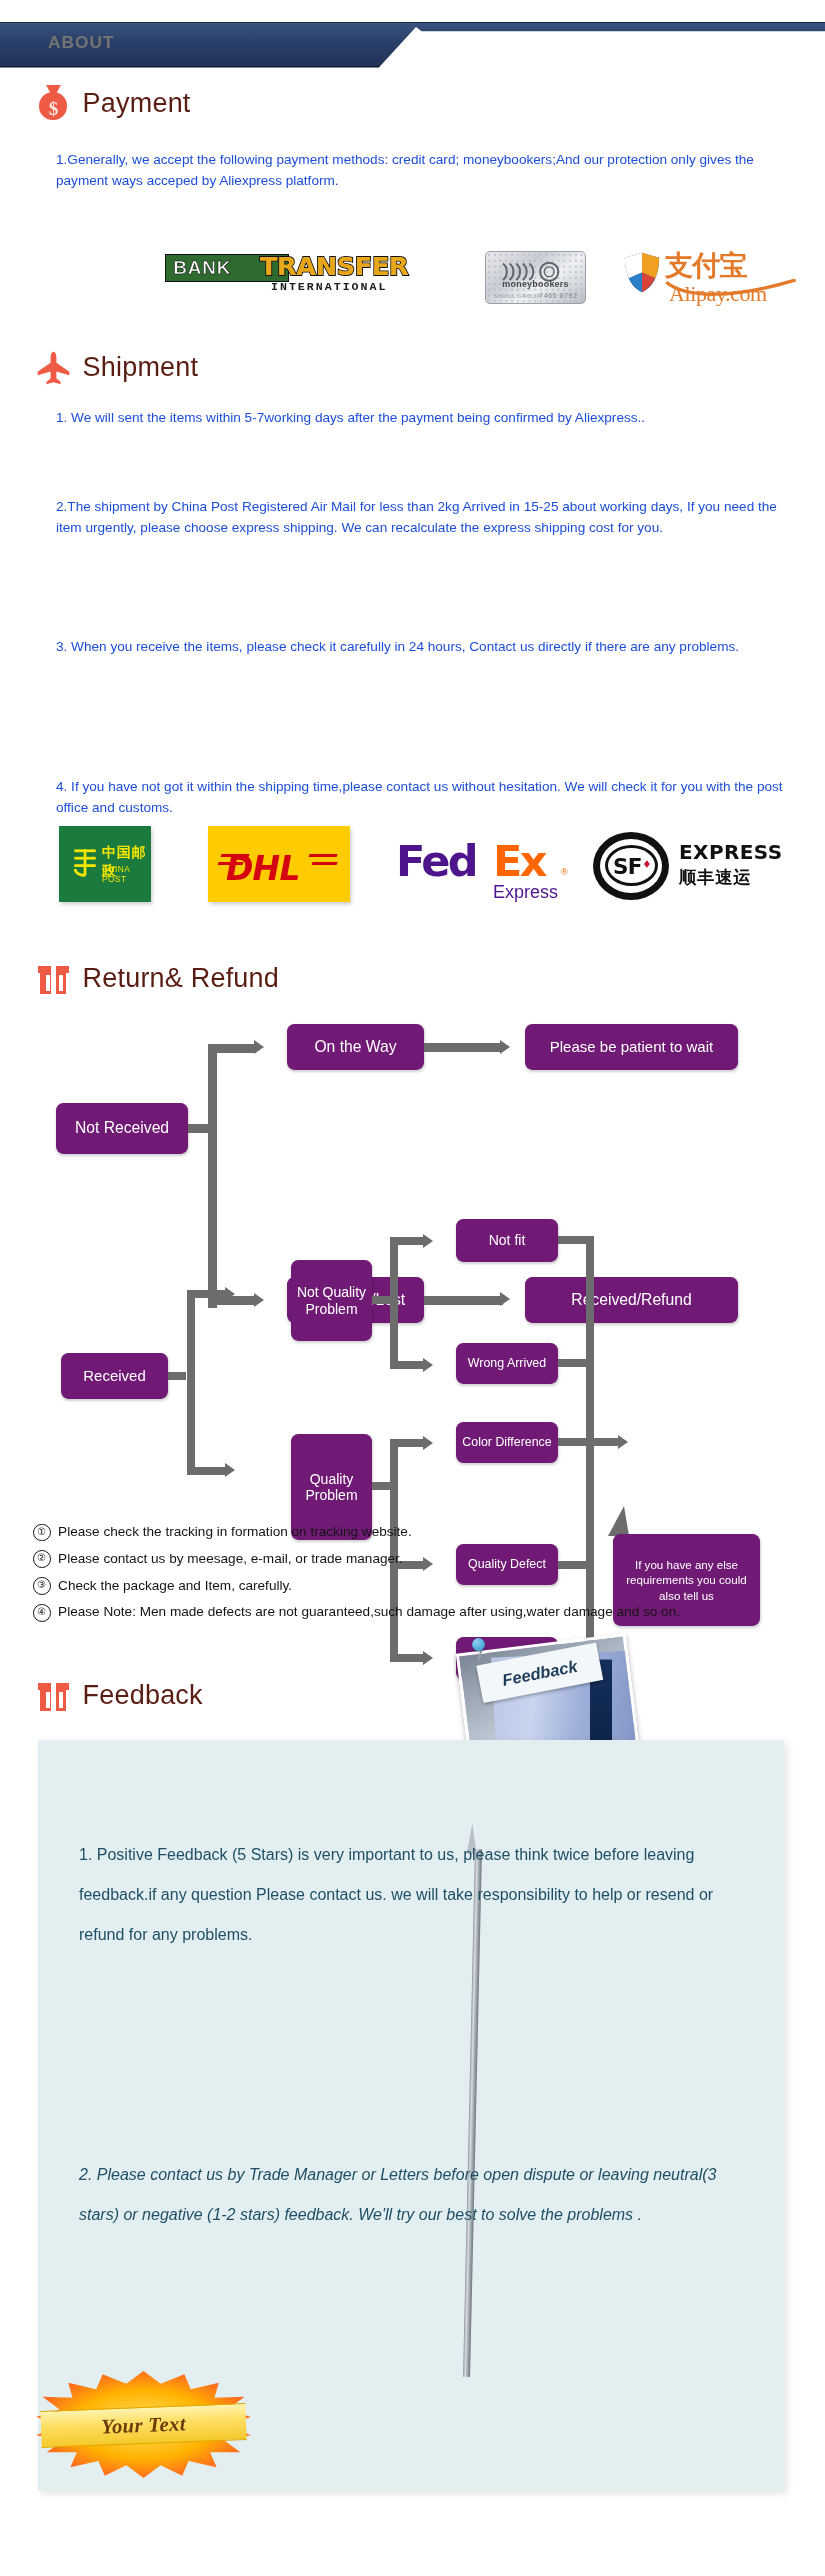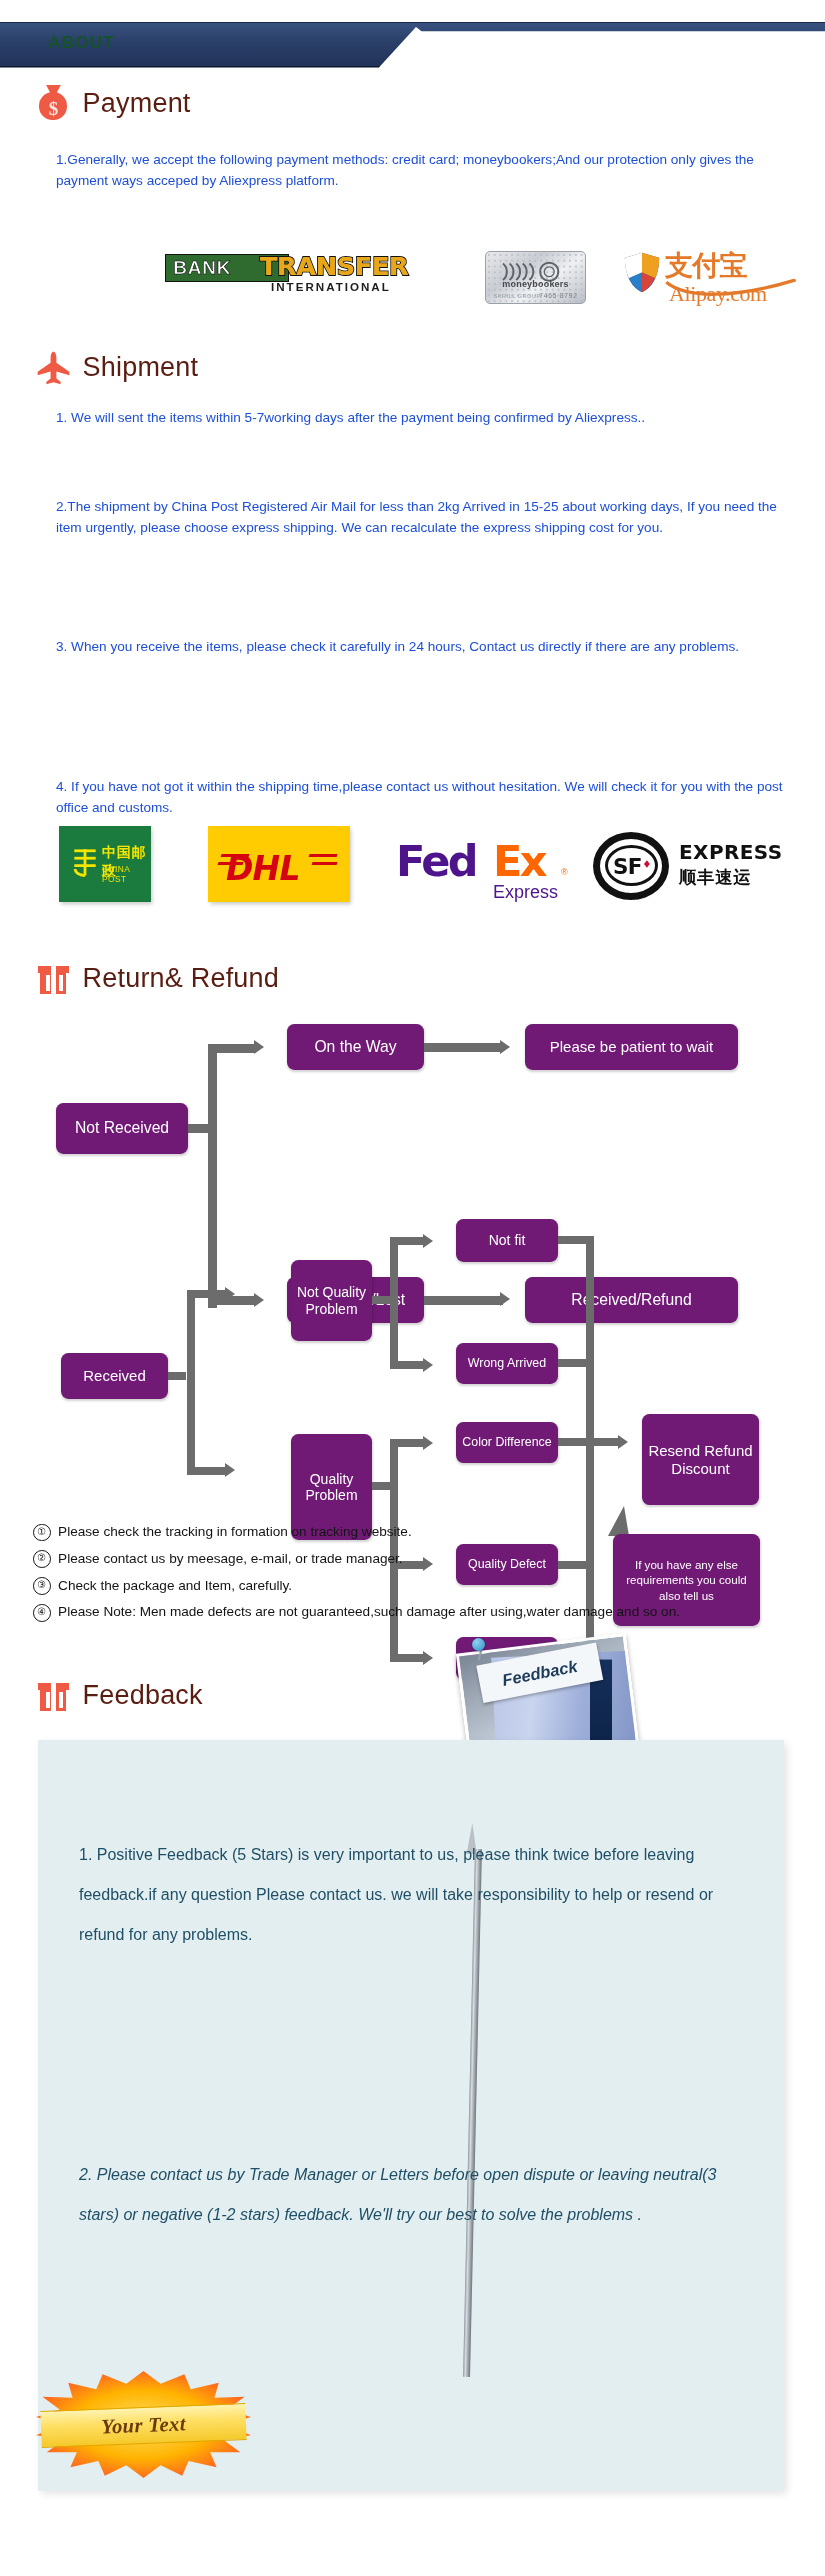--- a/index.html
+++ b/index.html
@@ -23,21 +23,21 @@
     box-shadow:0 1.7px 2.5px rgba(0,0,0,.25);
   }
   .ribbon-line{
     position:absolute;left:409px;top:0;width:417px;height:43px;
     background:linear-gradient(180deg,#38527f 0%,#2a3f68 45%,#22335a 100%);
     border-top:1.7px solid #1b2947;
     clip-path:polygon(0 0,100% 0,100% 22%,3% 22%);
   }
   .ribbon-label{
     position:absolute;left:48px;top:10.7px;
-    color:#14532d;font-size:17.3px;font-weight:bold;letter-spacing:1px;
+    color:#737373;font-size:17.3px;font-weight:bold;letter-spacing:1px;
   }
 
   
   .sec-head{position:absolute;display:flex;align-items:center;gap:11.6px;}
   .sec-head .ttl{
     font-size:27px;color:#5a1d12;font-weight:400;letter-spacing:0.2px;
     font-family:"Liberation Sans","DejaVu Sans",sans-serif;
   }
   .ico{width:35px;height:38px;position:relative;flex:none;}
 
@@ -87,21 +87,21 @@
     position:absolute;left:95px;top:-1.7px;color:#e8a61a;font-size:25.6px;font-weight:bold;
     font-family:"DejaVu Sans",sans-serif;letter-spacing:-0.4px;
     -webkit-text-stroke:2px #111;paint-order:stroke fill;
   }
   .transfer-word2{
     position:absolute;left:95px;top:-1.7px;color:#e8a61a;font-size:25.6px;font-weight:bold;
     font-family:"DejaVu Sans",sans-serif;letter-spacing:-0.4px;
   }
   .intl-word{
     position:absolute;left:106px;top:28px;color:#1d1d1d;font-size:11.6px;letter-spacing:2px;
-    font-family:Liberation Sans, sans-serif;font-weight:bold;
+    font-family:Liberation Mono, monospace;font-weight:bold;
   }
 
   .mb-card{
     position:absolute;left:485px;top:6.6px;width:99px;height:51px;border-radius:5px;
     background:linear-gradient(145deg,#e9eaec 0%,#c9ccd2 35%,#eef0f2 60%,#b9bdc4 100%);
     border:0.8px solid #9aa0a8;overflow:hidden;
   }
   .mb-dots{position:absolute;inset:0;
     background-image:radial-gradient(#b4b9c1 0.8px,transparent 1px);
     background-size:5.8px 5.8px;opacity:.75;}
@@ -441,21 +441,20 @@
 
     <div class="conn" style="left:558px;top:32px;width:36px;height:8.3px;"></div>
     <div class="conn" style="left:558px;top:155px;width:36px;height:8.3px;"></div>
     <div class="conn" style="left:558px;top:234px;width:36px;height:8.3px;"></div>
     <div class="conn" style="left:558px;top:357px;width:36px;height:8.3px;"></div>
     <div class="conn" style="left:558px;top:450px;width:36px;height:8.3px;"></div>
     <div class="conn" style="left:586px;top:32px;width:8.3px;height:426px;"></div>
     <div class="conn" style="left:586px;top:234px;width:33px;height:8.3px;"></div>
     <div class="arrow" style="left:618px;top:231px;"></div>
 
-    <div class="node" style="left:642px;top:210px;width:117px;height:91px;font-size:15px;flex-direction:column;">Resend Refund Discount</div>
 
     <div class="callout-tail" style="left:608px;top:302px;"></div>
     <div class="node" style="left:613px;top:330px;width:147px;height:92px;font-size:11.6px;line-height:1.35;">If you have any else requirements you could also tell us</div>
   </div>
 
   <div class="nlist">
     <div class="nrow">
       <span class="circnum">①</span>
       <span>Please check the tracking in formation on tracking website.</span>
     </div>

